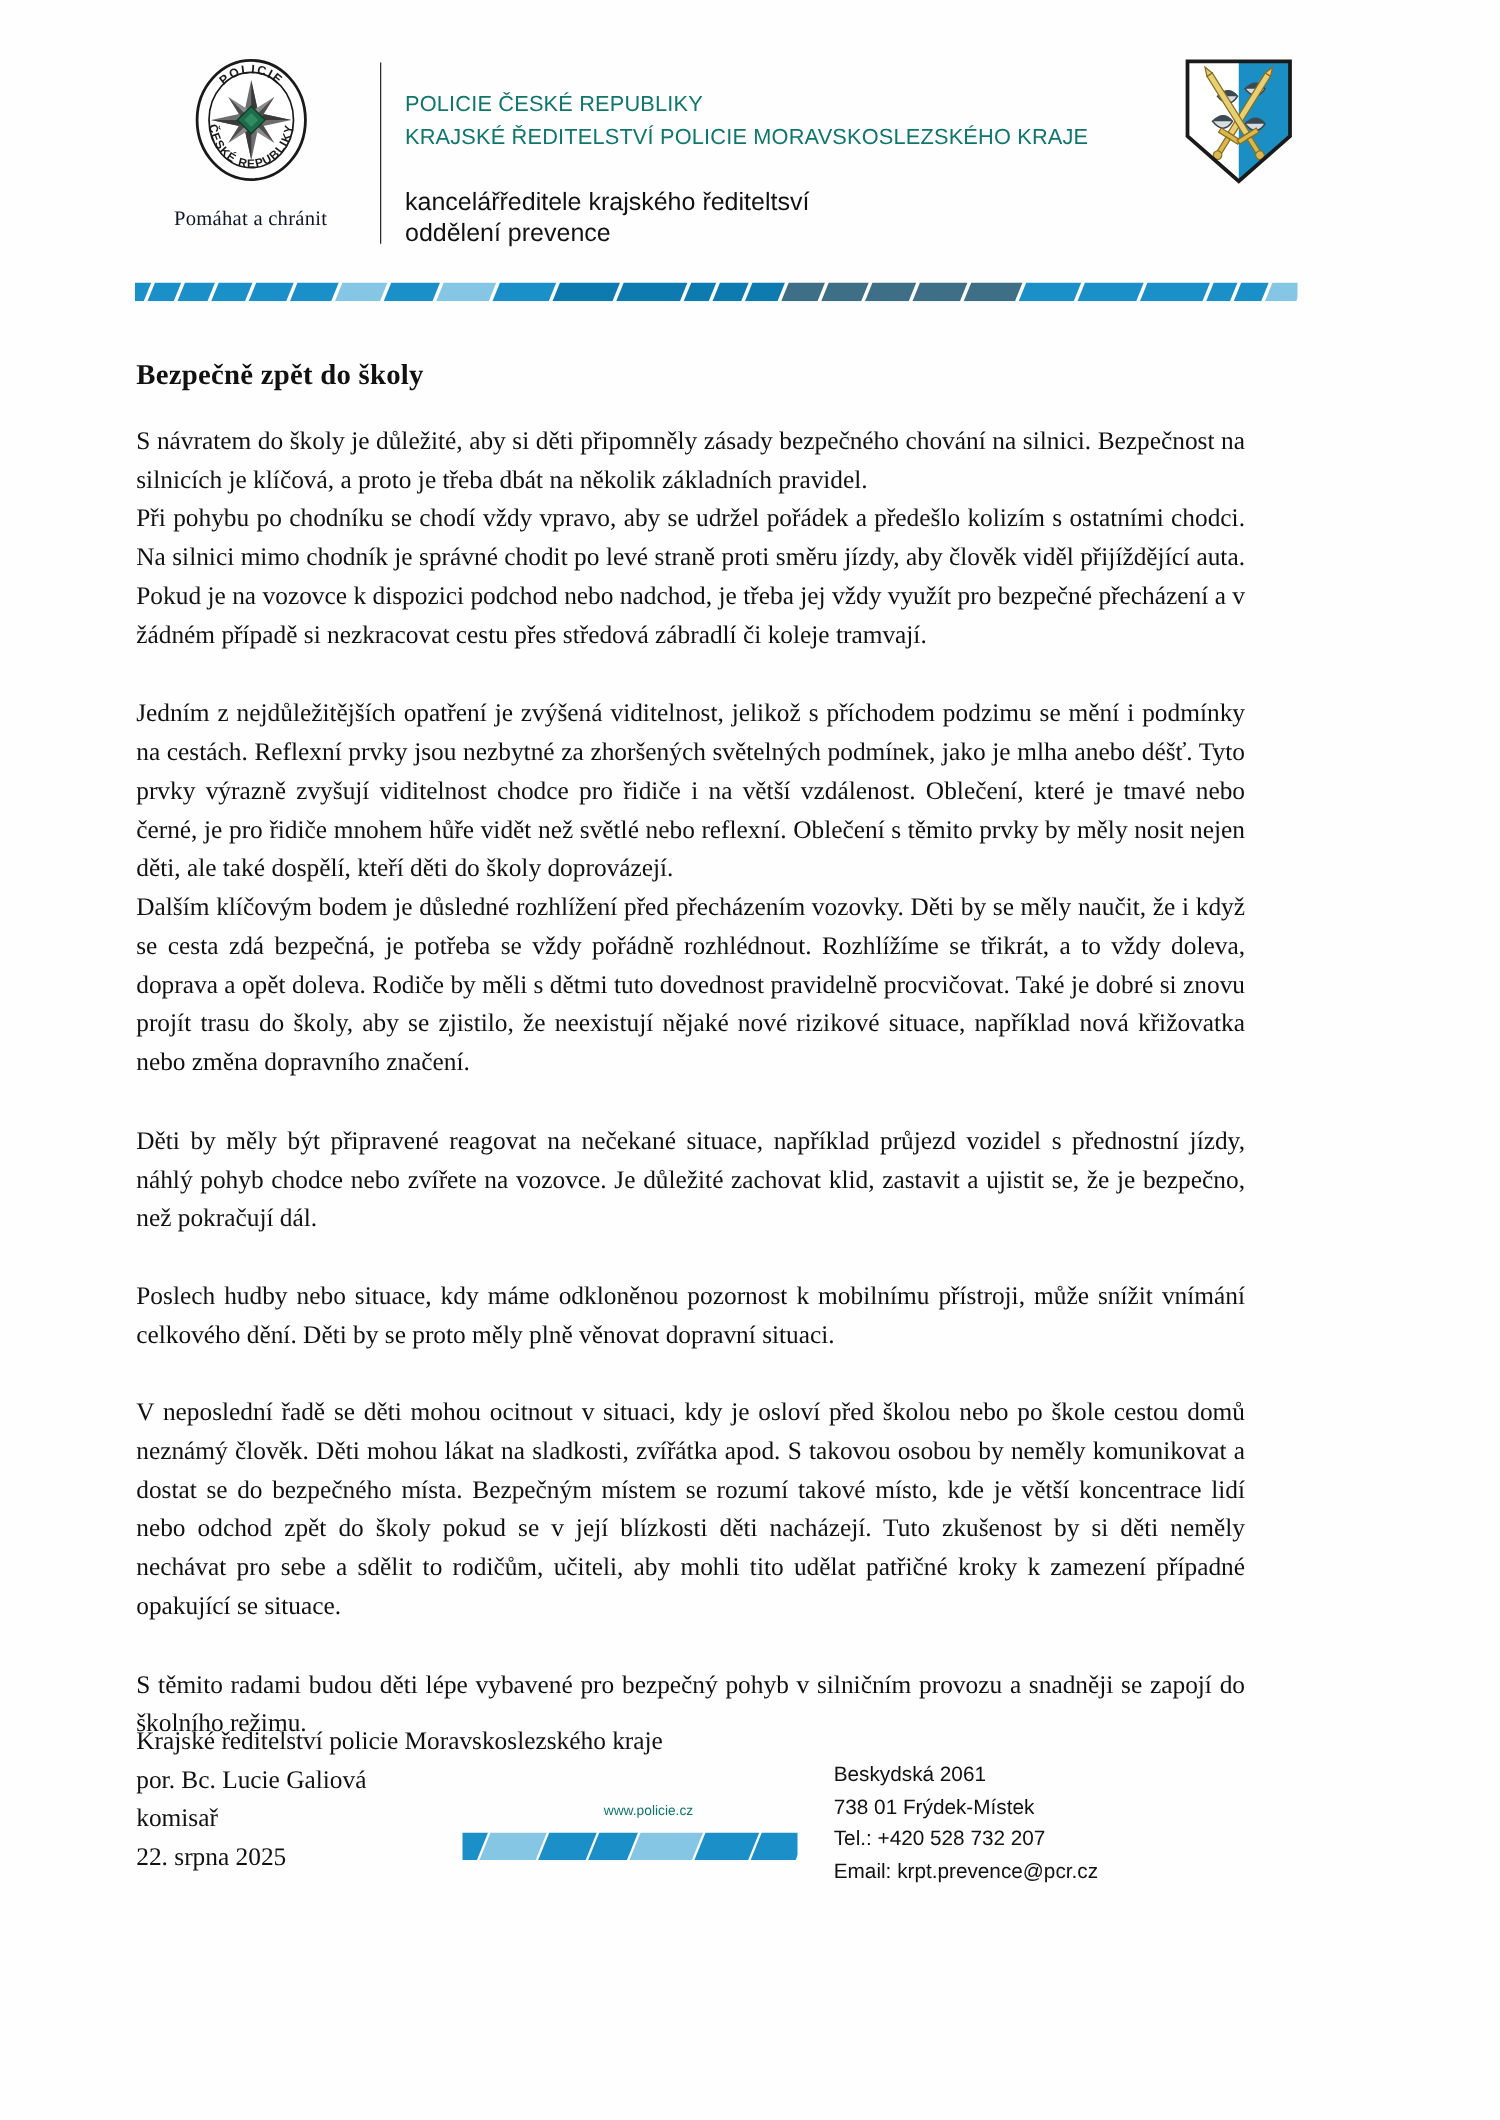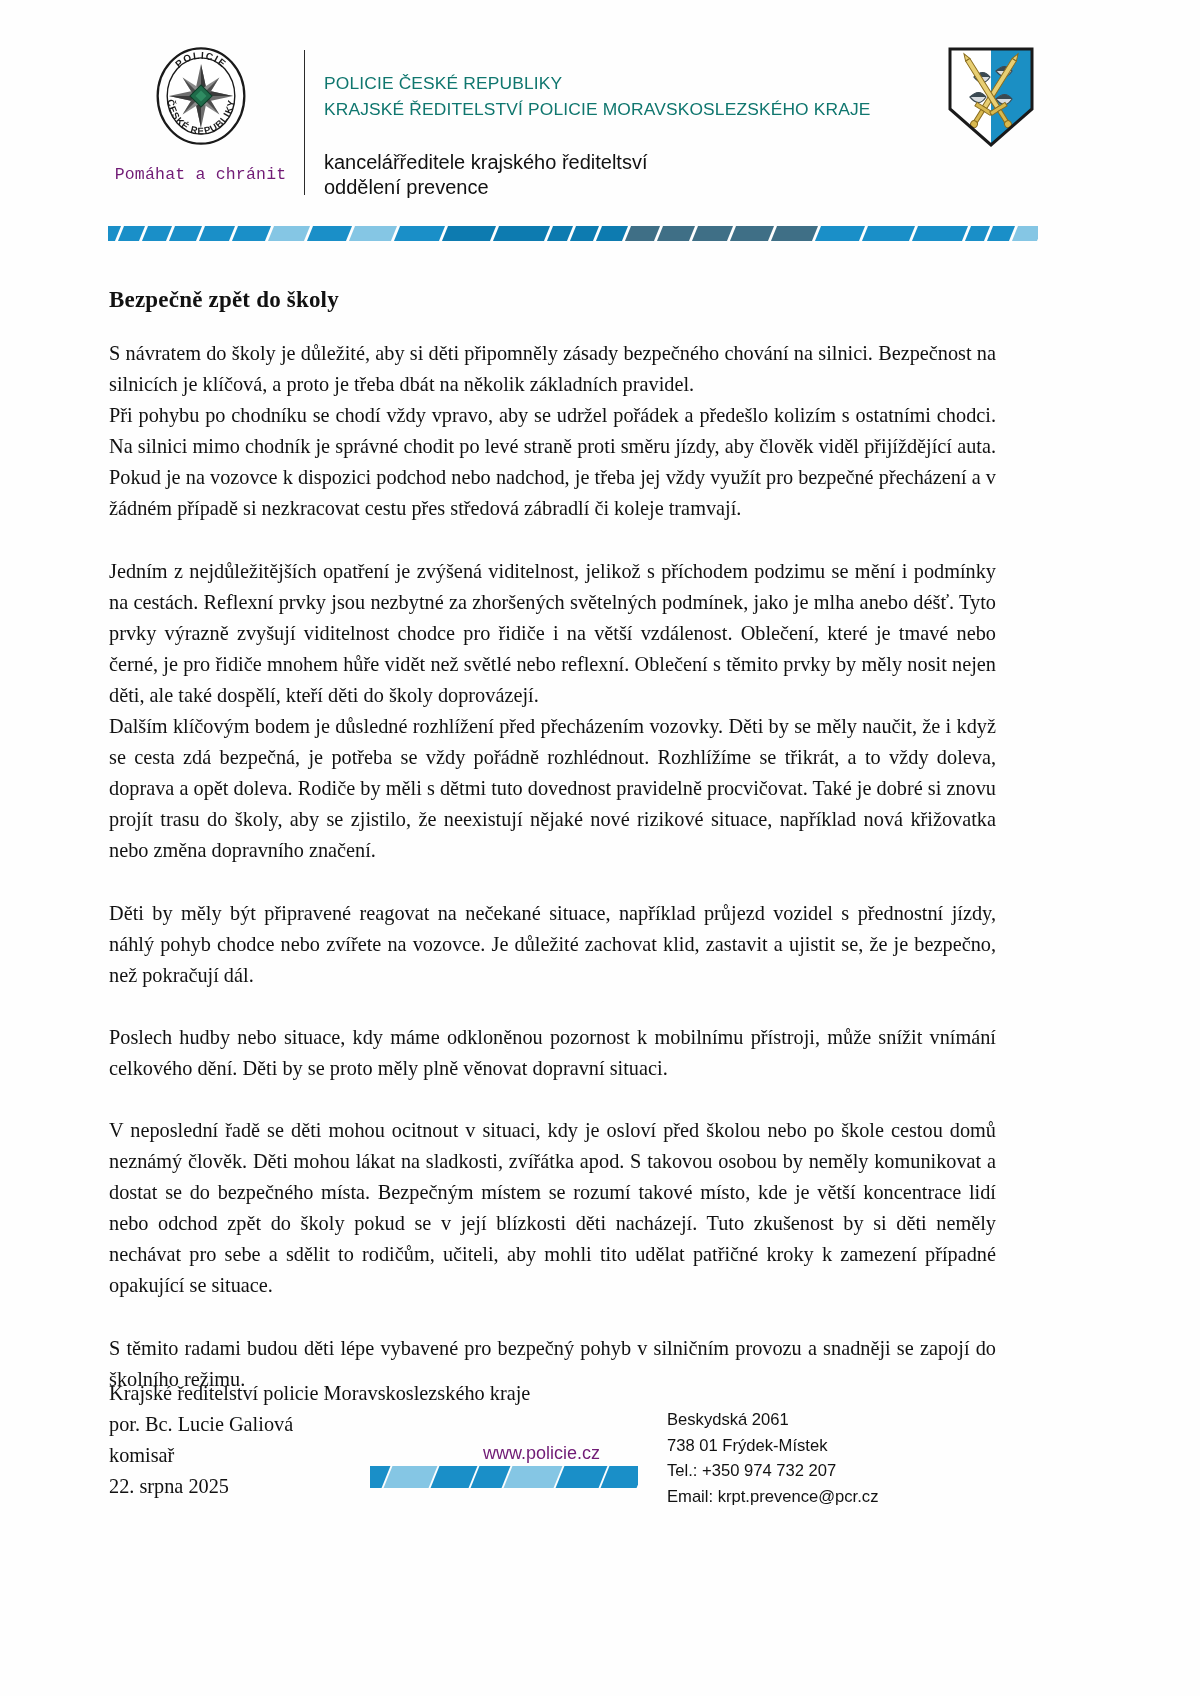--- a/index.html
+++ b/index.html
@@ -39,23 +39,23 @@
     width: 185px;
     text-align: center;
   }
   .police-seal {
     width: 104px;
     height: 104px;
     margin: 2px auto 0 auto;
     display: block;
   }
   .motto {
-    font-family: Liberation Mono, monospace;
+    font-family: Liberation Serif, serif;
     font-size: 16.5px;
-    color: #701a75;
+    color: #0f172a;
     letter-spacing: 0.2px;
     margin-top: 17px;
     white-space: nowrap;
   }
   .divider {
     position: absolute;
     left: 196px;
     top: 8px;
     width: 1px;
     height: 145px;
@@ -145,22 +145,22 @@
     font-size: 20.3px;
     line-height: 31.1px;
   }
 
   
   .footer-web {
     position: absolute;
     left: 483px;
     top: 1443px;
     font-family: "Liberation Sans", sans-serif;
-    font-size: 18px;
-    color: #701a75;
+    font-size: 11px;
+    color: #0f766e;
   }
   .footer-bar {
     position: absolute;
     left: 370px;
     top: 1466px;
     width: 268px;
     height: 22px;
     overflow: hidden;
   }
   .footer-bar .fseg {
@@ -340,17 +340,17 @@
       <div class="fseg" style="left: 18px; width: 45px; background: rgb(133, 198, 228);"></div>
       <div class="fseg" style="left: 65px; width: 38px; background: rgb(26, 143, 200);"></div>
       <div class="fseg" style="left: 105px; width: 31px; background: rgb(26, 143, 200);"></div>
       <div class="fseg" style="left: 138px; width: 50px; background: rgb(133, 198, 228);"></div>
       <div class="fseg" style="left: 190px; width: 43px; background: rgb(26, 143, 200);"></div>
       <div class="fseg" style="left: 235px; width: 36px; background: rgb(26, 143, 200);"></div>
     </div>
   <div class="address">
     <div>Beskydská 2061</div>
     <div>738 01 Frýdek-Místek</div>
-    <div>Tel.: +350 974 732 207</div>
+    <div>Tel.: +420 528 732 207</div>
     <div>Email: krpt.prevence@pcr.cz</div>
   </div>
 
 </div>
 
 </body></html>

